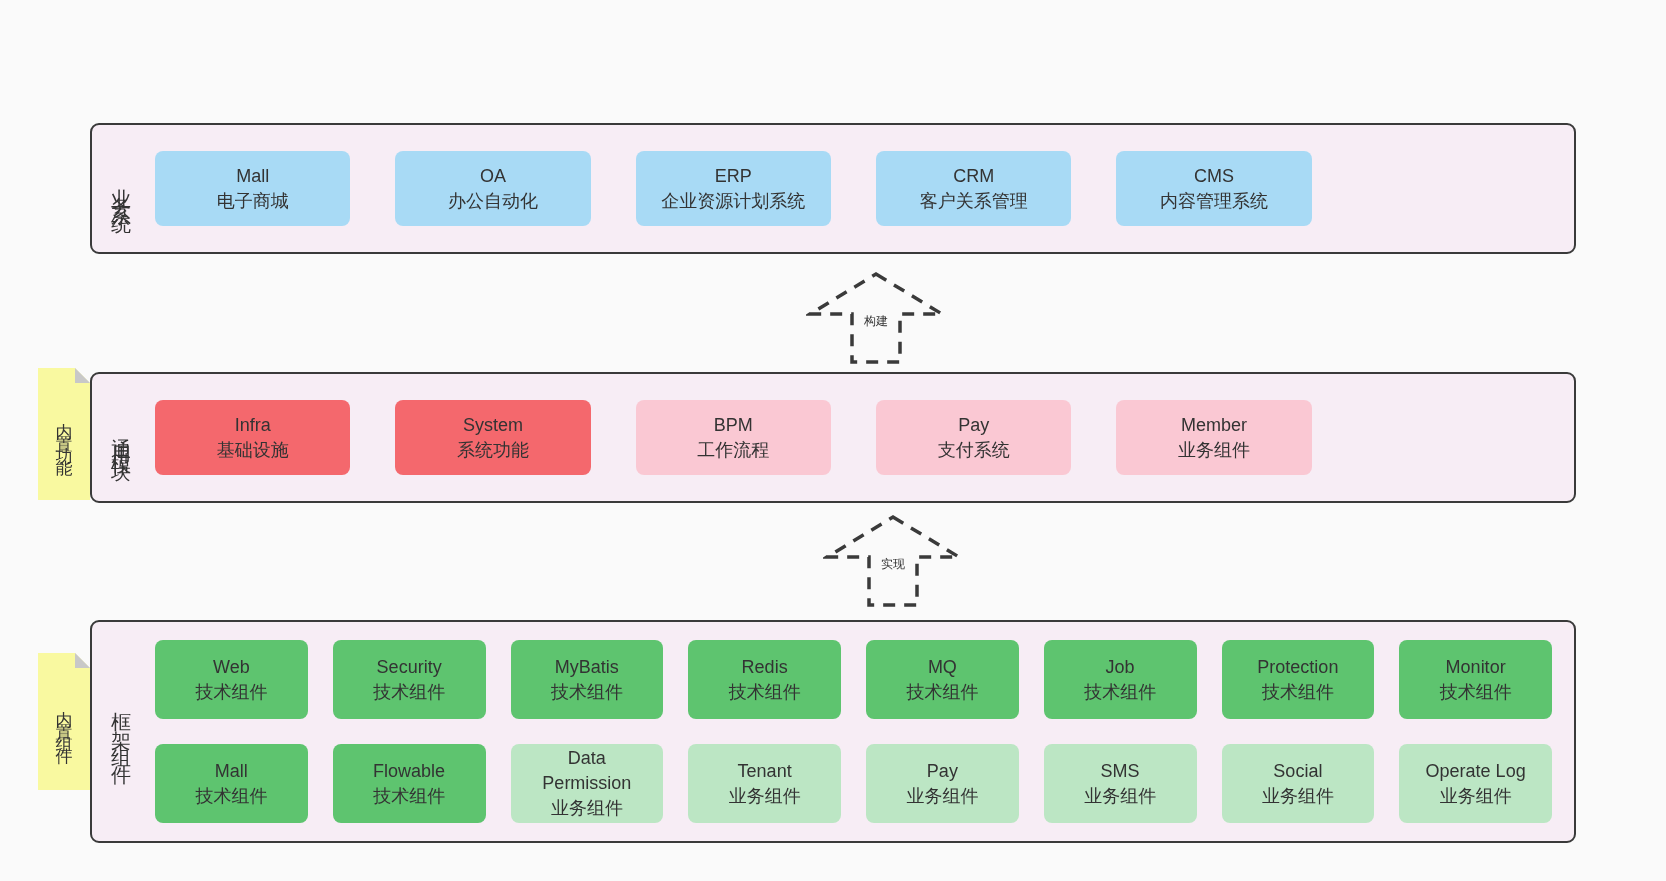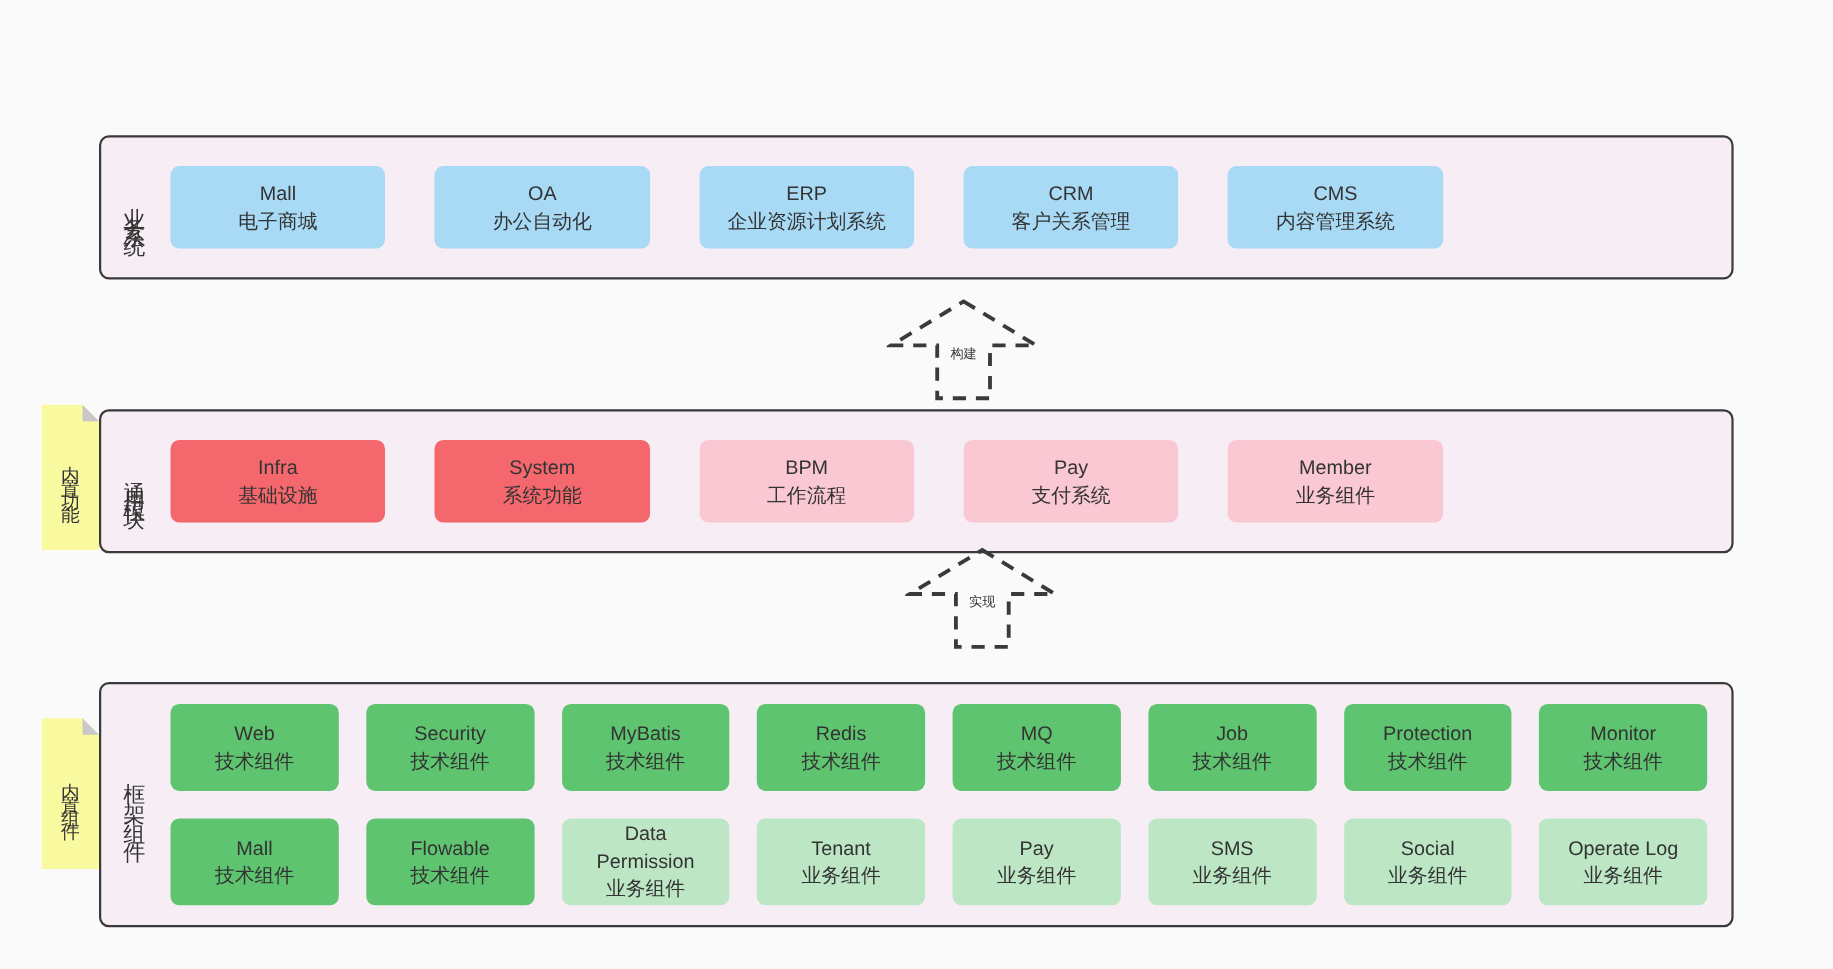--- a/index.html
+++ b/index.html
@@ -141,21 +141,21 @@
         <div>Pay</div>
         <div>支付系统</div>
       </div>
       <div class="box pink">
         <div>Member</div>
         <div>业务组件</div>
       </div>
     </div>
   </div>
 
-  <div class="arrow" style="left:823px;top:496px;font-family:Liberation Serif, serif;">
+  <div class="arrow" style="left:823px;top:513px;font-family:Liberation Serif, serif;">
     <svg width="140" height="96" viewBox="0 0 140 96">
       <path d="M70 4 L136 44 L94 44 L94 92 L46 92 L46 44 L4 44 Z"></path>
     </svg>
     <div class="arrow-label">实现</div>
   </div>
 
   <div class="note" style="top:653px;height:137px;">
     <span>内置组件</span>
   </div>
 

